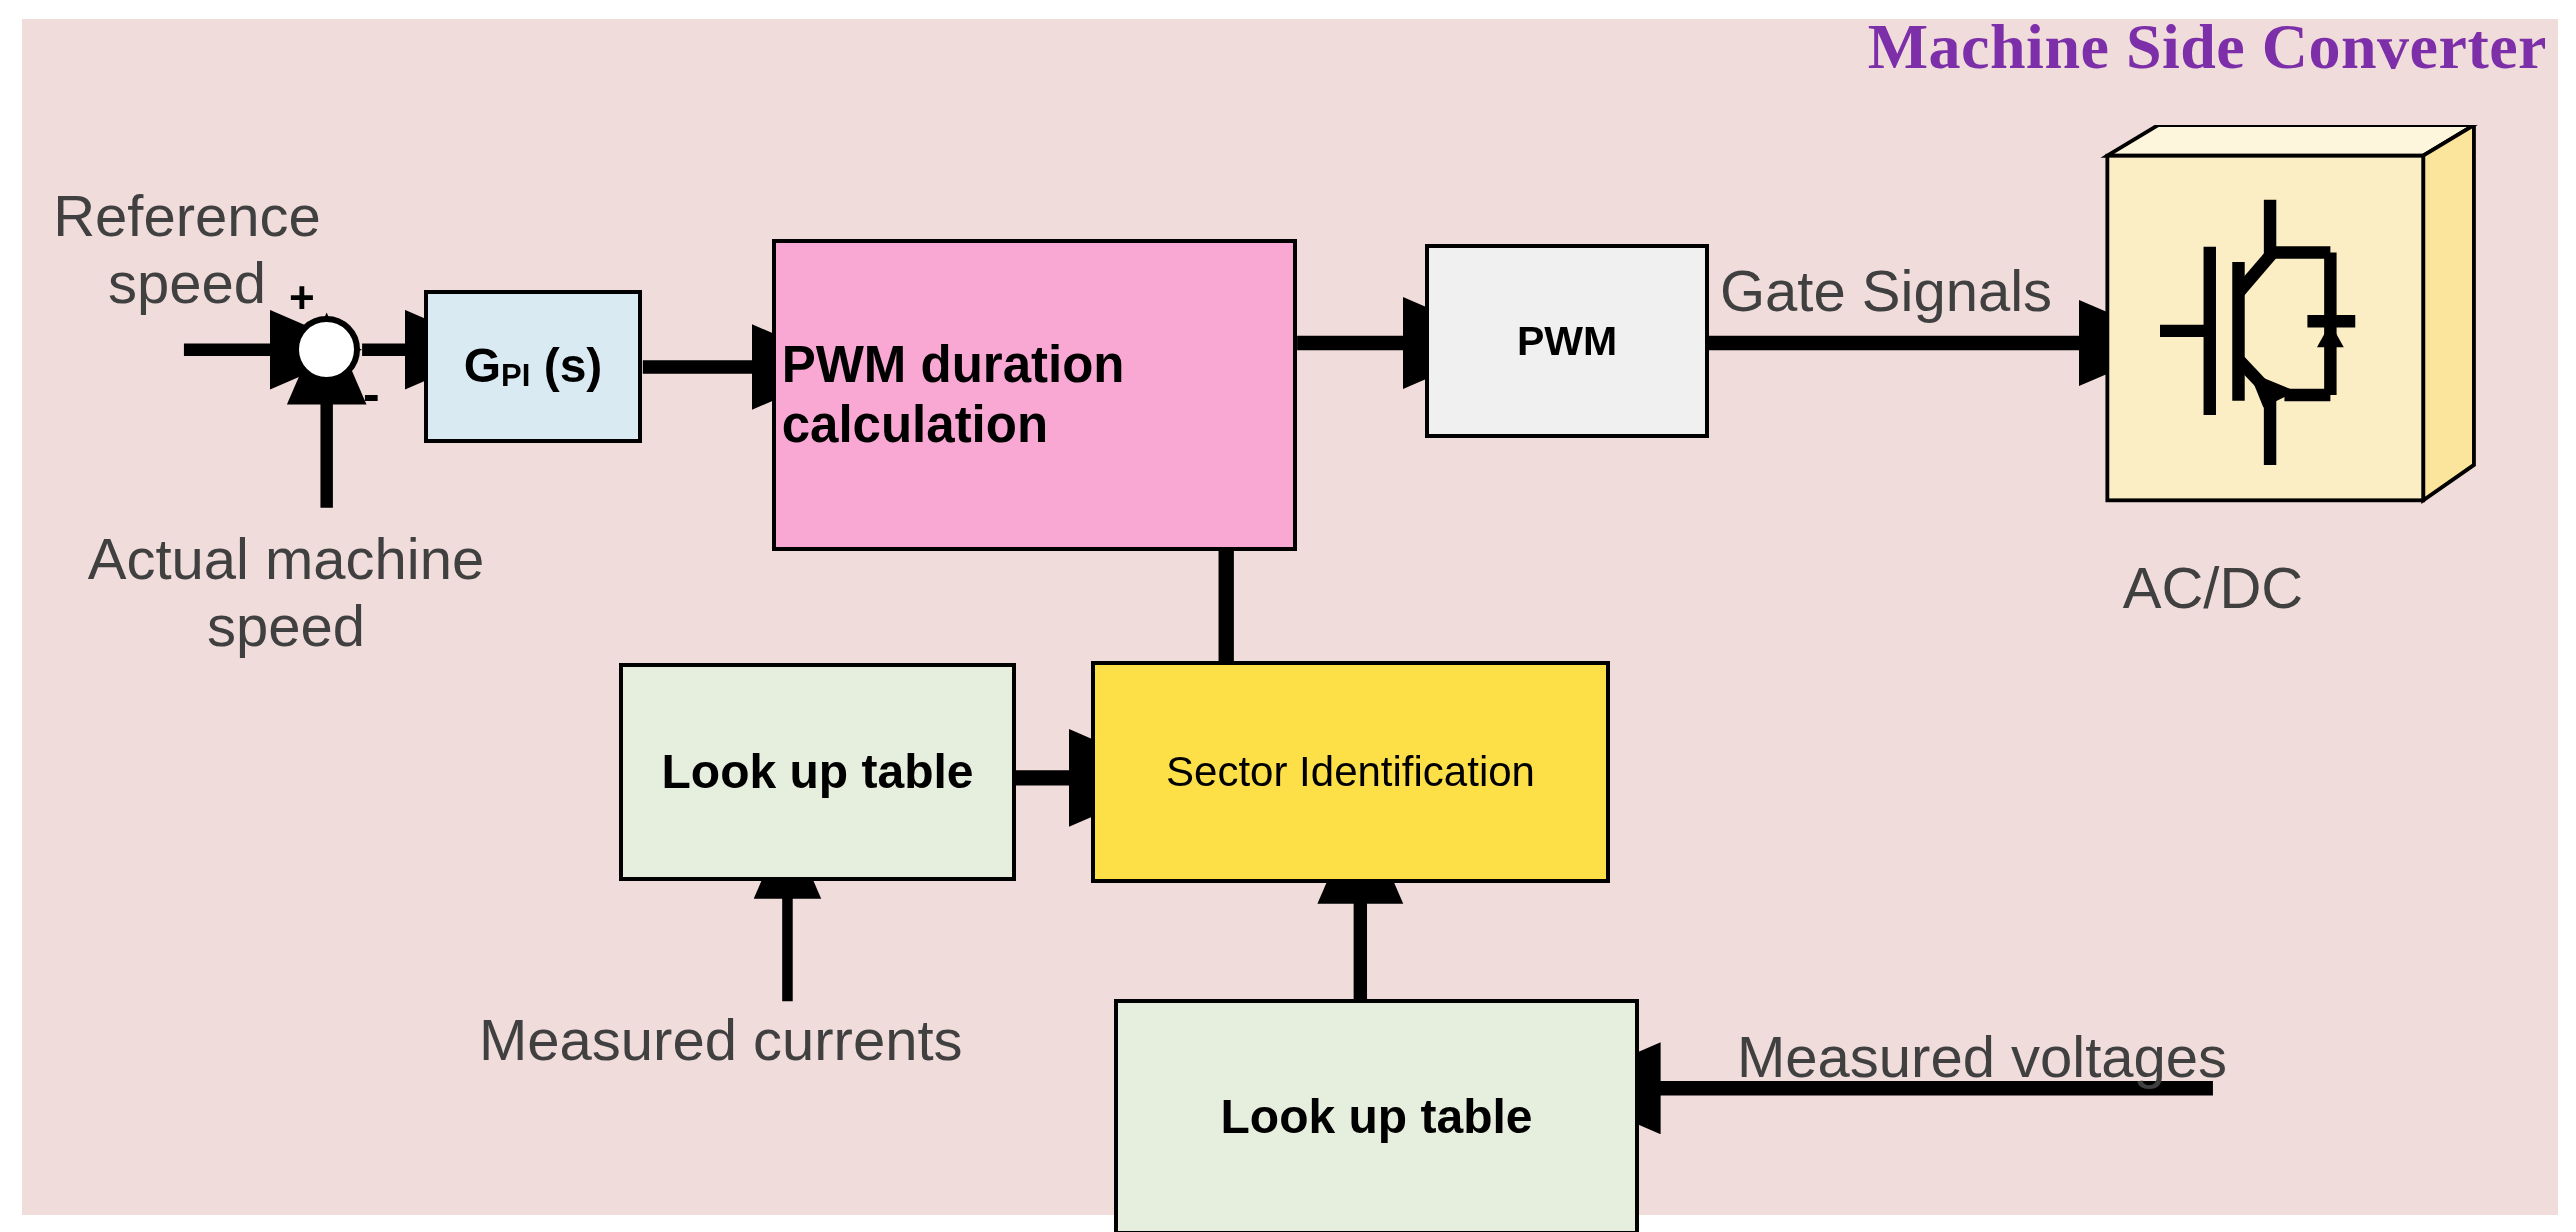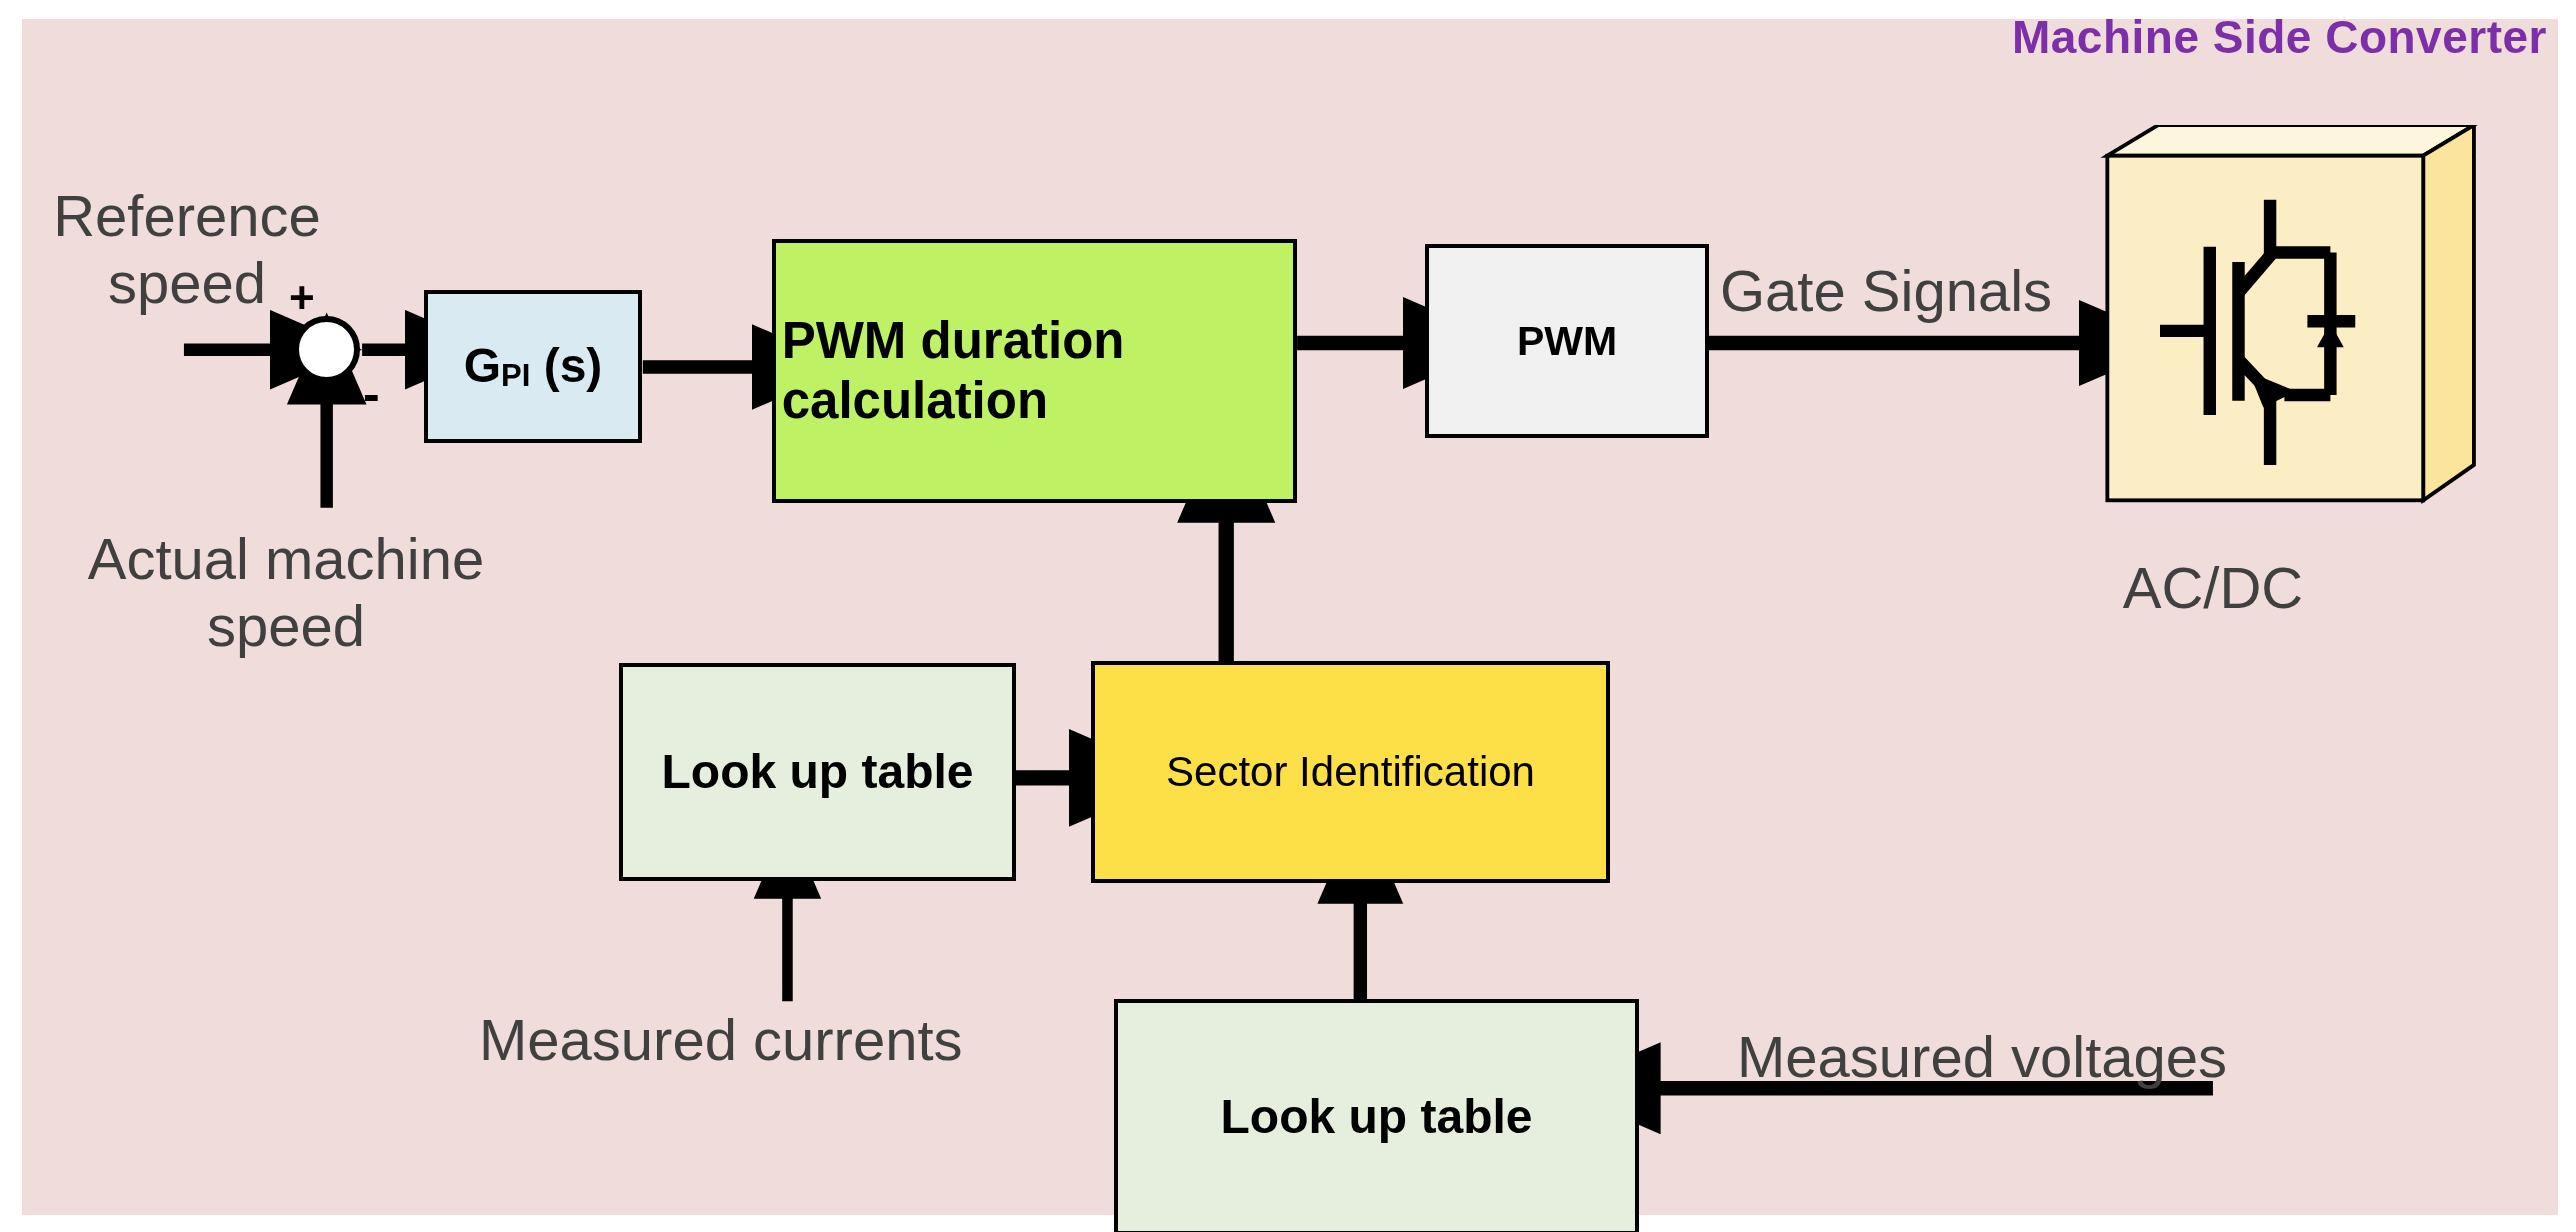--- a/index.html
+++ b/index.html
@@ -22,23 +22,23 @@
     width: 2536px;
     height: 1196px;
     background: #f0dcda;
   }
 
   
   #diagram-title {
     position: absolute;
     right: 29px;
     top: 9.6px;
-    font-family: Liberation Sans, sans-serif;
+    font-family: Liberation Serif, serif;
     font-weight: bold;
-    font-size: 46px;
+    font-size: 64px;
     color: #7c2fa8;
     letter-spacing: 0.5px;
     white-space: nowrap;
   }
 
   
   .block {
     position: absolute;
     border: 4.8px solid #000000;
     box-sizing: border-box;
@@ -52,22 +52,22 @@
   .block-label { display: block; padding: 0 5.7px; }
 
   #block-pi {
     left: 424px; top: 290px; width: 218px; height: 153px;
     background: #d9eaf2;
     font-size: 48px; font-weight: bold;
   }
   #block-pi .sub { font-size: 31px; vertical-align: -3.8px; }
 
   #block-pwm-duration {
-    left: 772px; top: 239px; width: 525px; height: 264px;
-    background: #bef264;
+    left: 772px; top: 239px; width: 525px; height: 312px;
+    background: #f9a8d4;
     font-size: 51px; font-weight: bold;
   }
 
   #block-pwm {
     left: 1425px; top: 244px; width: 284px; height: 194px;
     background: #f0f0f0;
     font-size: 41px; font-weight: bold;
   }
 
   #block-lookup-currents {

